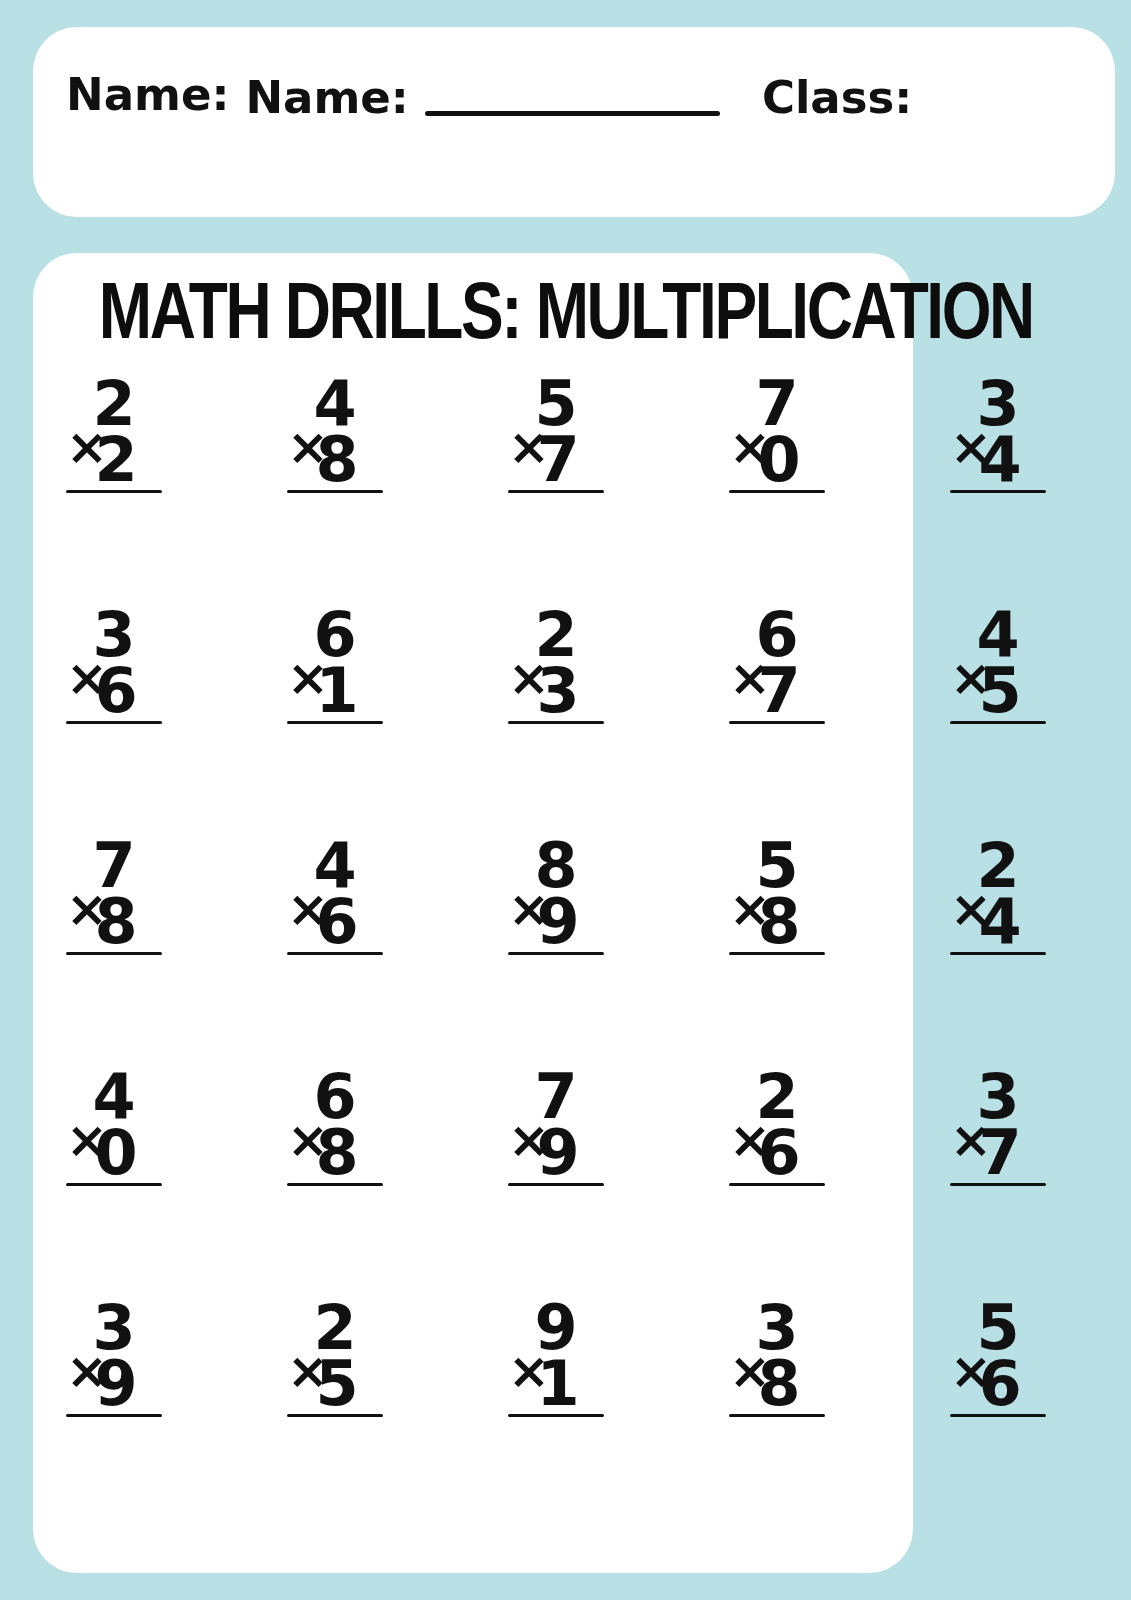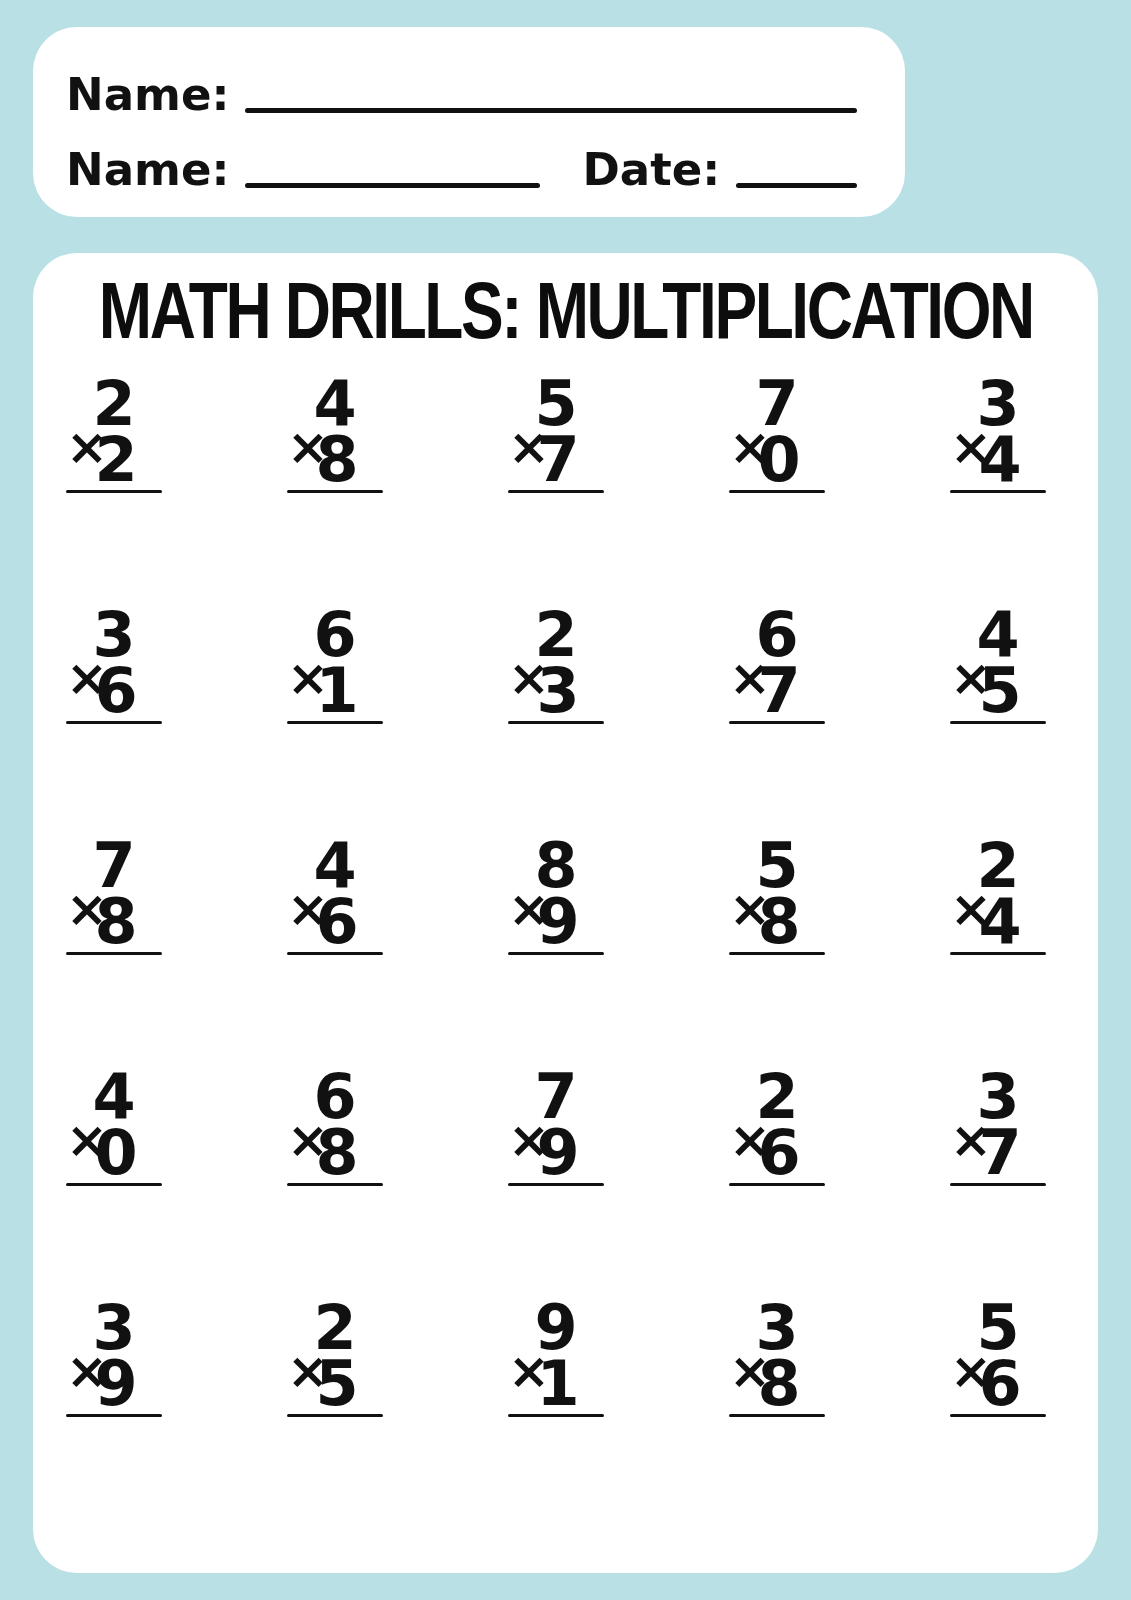--- a/index.html
+++ b/index.html
@@ -19,42 +19,42 @@
     overflow:hidden;
   }
   .card{
     position:absolute;
     background:var(--card);
     border-radius:44px;
     box-sizing:border-box;
   }
   
   .header-card{
-    left:33px;top:27px;width:872px;height:190px;
+    left:33px;top:27px;width:1082px;height:190px;
     padding:18px 48px 0 33px;
-    display:flex;flex-direction:column;
+    display:flex;flex-direction:row;
   }
   .field-row{display:flex;align-items:flex-end;}
   .row-name{height:72px;}
   .row-class-date{height:75px;}
   .label{
     font-size:45px;font-weight:bold;line-height:1;
     white-space:nowrap;
   }
   .line{
     border-bottom:5px solid var(--ink);
     border-radius:3px;
     margin-left:16px;margin-bottom:4px;height:0;
   }
   .grow{flex:1;}
   .class-line{width:295px;}
   .date-label{margin-left:42px;}
   
   .main-card{
-    left:33px;top:253px;width:1065px;height:1320px;
+    left:33px;top:253px;width:880px;height:1320px;
     padding:18px 3px 0 33px;
   }
   .title{
     margin:0 0 0 -33px;
     width:1065px;
     display:flex;justify-content:center;
     font-size:80px;line-height:80px;height:80px;
     font-weight:bold;
     letter-spacing:-3px;
     white-space:nowrap;
@@ -106,21 +106,21 @@
 <div class="page">
 
   <section class="card header-card">
     <div class="field-row row-name">
       <span class="label">Name:</span>
       <span class="line grow"></span>
     </div>
     <div class="field-row row-class-date">
       <span class="label">Name:</span>
       <span class="line class-line"></span>
-      <span class="label date-label">Date:</span>
+      <span class="label date-label">Class:</span>
       <span class="line grow"></span>
     </div>
   </section>
 
   <section class="card main-card">
     <h1 class="title">
       <span class="title-inner">MATH DRILLS: MULTIPLICATION</span>
     </h1>
 
     <div class="grid">

